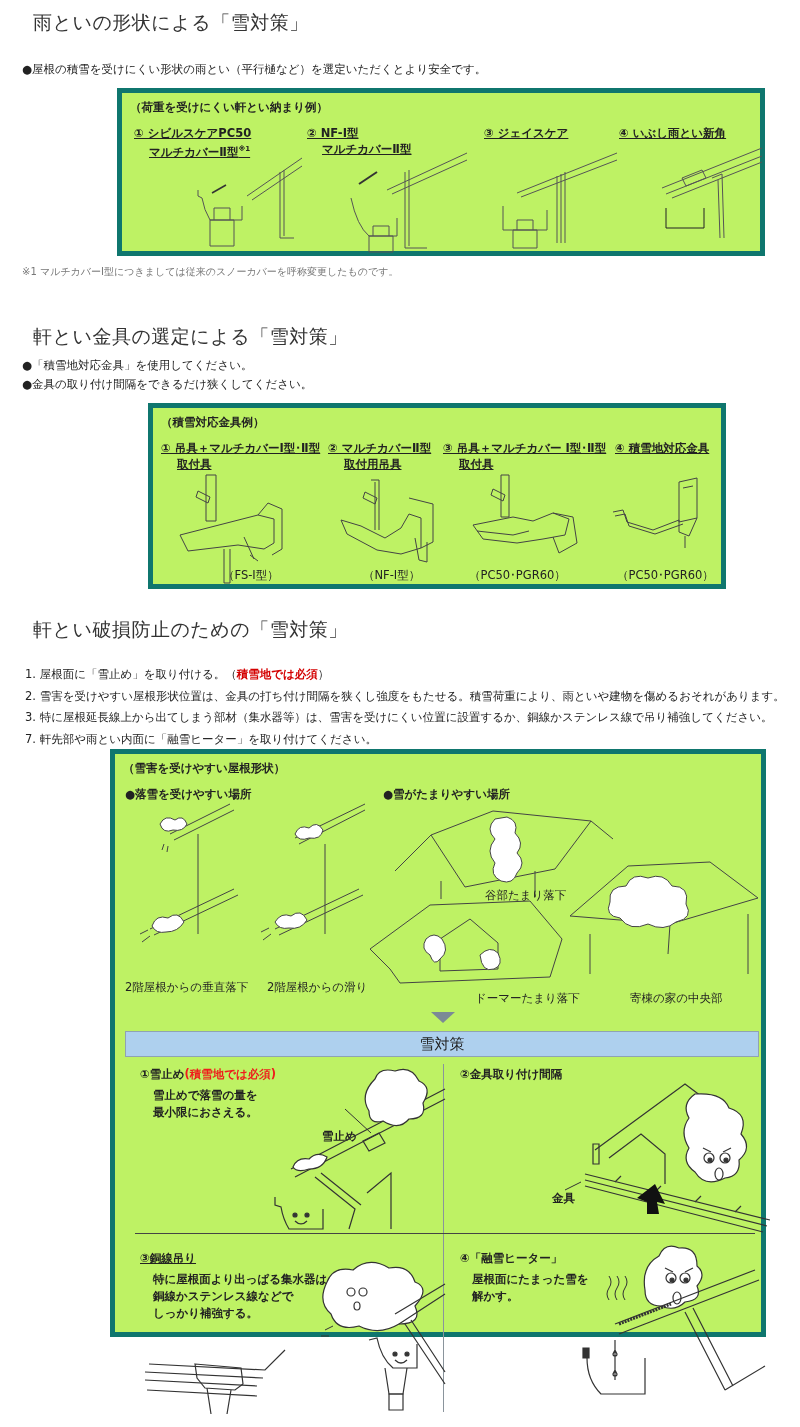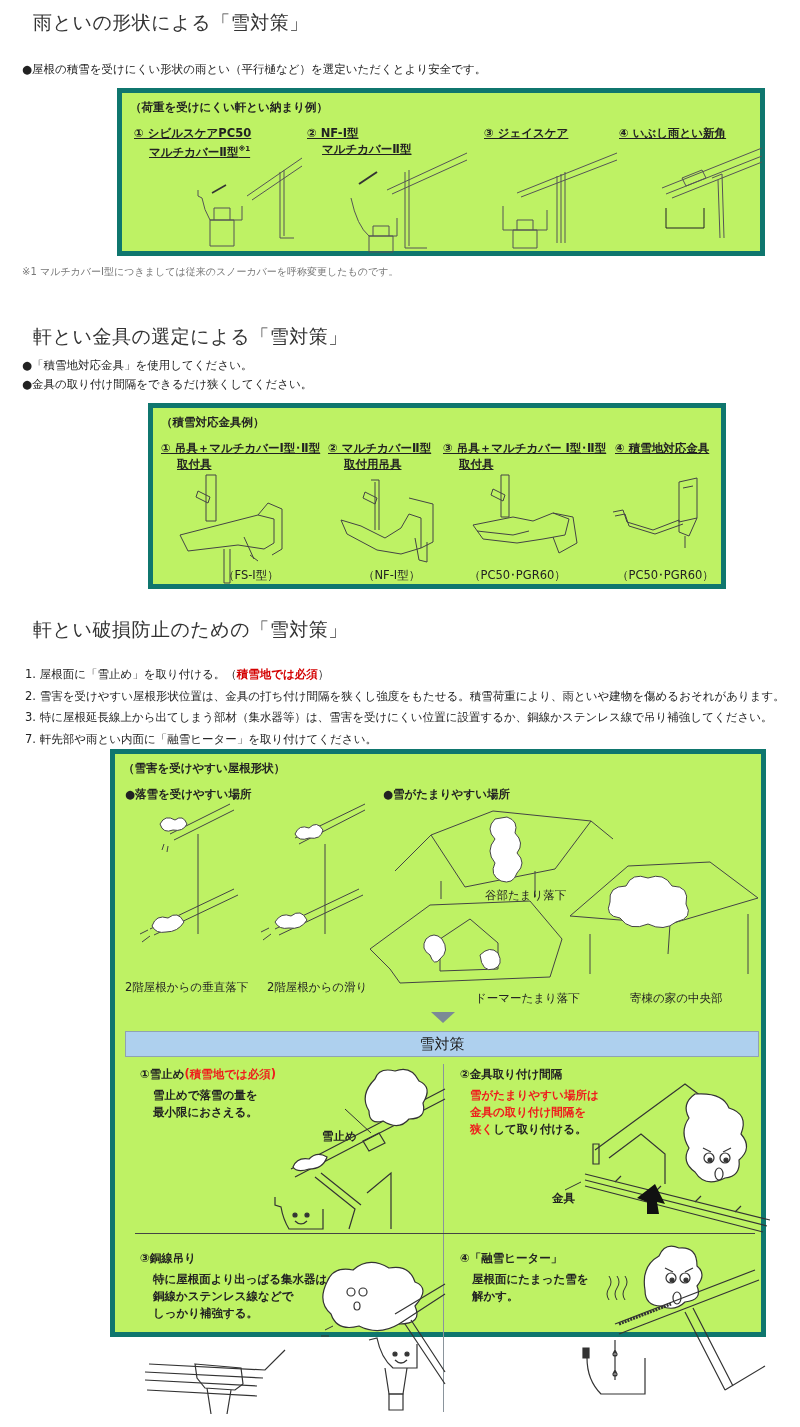--- a/index.html
+++ b/index.html
@@ -225,45 +225,40 @@
     <path d="M18 98 q4 -10 16 -8 q8 -8 18 -2 q-4 12 -18 12 q-12 4 -16 -2 z" fill="#fff"></path>
     <path d="M40 108 L80 140 L74 160 M46 104 L86 136"></path>
     <path d="M92 124 L116 104 L116 160"></path>
     <path d="M0 128 L0 136 L6 138 Q8 150 14 160 L48 160 L48 140"></path>
     <circle cx="20" cy="146" r="2" fill="#333"></circle>
       <circle cx="32" cy="146" r="2" fill="#333"></circle>
     <path d="M20 152 q6 6 12 0"></path>
   </svg>
 
   <div class="quad-title" style="left:345px; top:313px;">②金具取り付け間隔</div>
-  <div class="quad-text" style="left:355px; top:333px;">
-    <div class="red">雪がたまりやすい場所は</div>
-    <div class="red">金具の取り付け間隔を</div>
-    <div><span class="red">狭く</span><span>して取り付ける。</span></div>
-  </div>
   <div class="quad-text" style="left:437px; top:436px;">金具</div>
   <svg class="ill" style="left:470px; top:320px;" width="185" height="160" viewBox="0 0 185 160" fill="none" stroke="#333" stroke-width="1.2">
     <path d="M10 76 L100 10 L140 40 M24 84 L56 60 L80 80 L80 110"></path>
     <rect x="8" y="70" width="6" height="20"></rect>
     <path d="M110 20 q-14 10 -6 24 q-10 14 0 30 q-8 14 6 24 q10 16 30 6 q16 -2 14 -18 q14 -12 2 -26 q8 -20 -12 -26 q-6 -16 -34 -14 z" fill="#fff"></path>
     <circle cx="124" cy="84" r="5"></circle>
       <circle cx="140" cy="84" r="5"></circle>
     <circle cx="125" cy="86" r="2" fill="#333"></circle>
       <circle cx="141" cy="86" r="2" fill="#333"></circle>
     <path d="M118 74 l8 4 M146 74 l-8 4"></path>
     <ellipse cx="134" cy="100" rx="4" ry="6"></ellipse>
     <path d="M0 100 L185 146 M0 106 L182 152 M0 112 L178 158"></path>
     <path d="M30 108 l6 -6 M70 118 l6 -6 M110 128 l6 -6 M150 138 l6 -6"></path>
     <path d="M-20 116 L-4 108" stroke-width="1"></path>
   </svg>
   <svg class="ill" style="left:520px; top:430px;" width="32" height="30" viewBox="0 0 32 30">
     <path d="M2 14 L20 0 L30 20 L22 18 L24 30 L12 30 L12 18 Z" fill="#111"></path>
   </svg>
 
-  <div class="quad-title" style="left:25px; top:497px;">③銅線吊り</div>
+  <div class="quad-title" style="left:25px; top:497px;text-decoration:underline;">③銅線吊り</div>
   <div class="quad-text" style="left:38px; top:517px;">
     <div>特に屋根面より出っぱる集水器は</div>
     <div>銅線かステンレス線などで</div>
     <div>しっかり補強する。</div>
   </div>
   <svg class="ill" style="left:30px; top:490px;" width="300" height="170" viewBox="0 0 300 170" fill="none" stroke="#333" stroke-width="1.2">
     <path d="M182 38 q6 -16 26 -12 q16 -14 36 -2 q20 -4 26 14 q16 6 0 24 q8 18 -16 18 q-20 12 -40 2 q-22 6 -28 -12 q-14 -12 -4 -32 z" fill="#fff"></path>
     <circle cx="206" cy="48" r="4"></circle>
       <circle cx="218" cy="48" r="4"></circle>
     <ellipse cx="212" cy="62" rx="3" ry="4"></ellipse>

